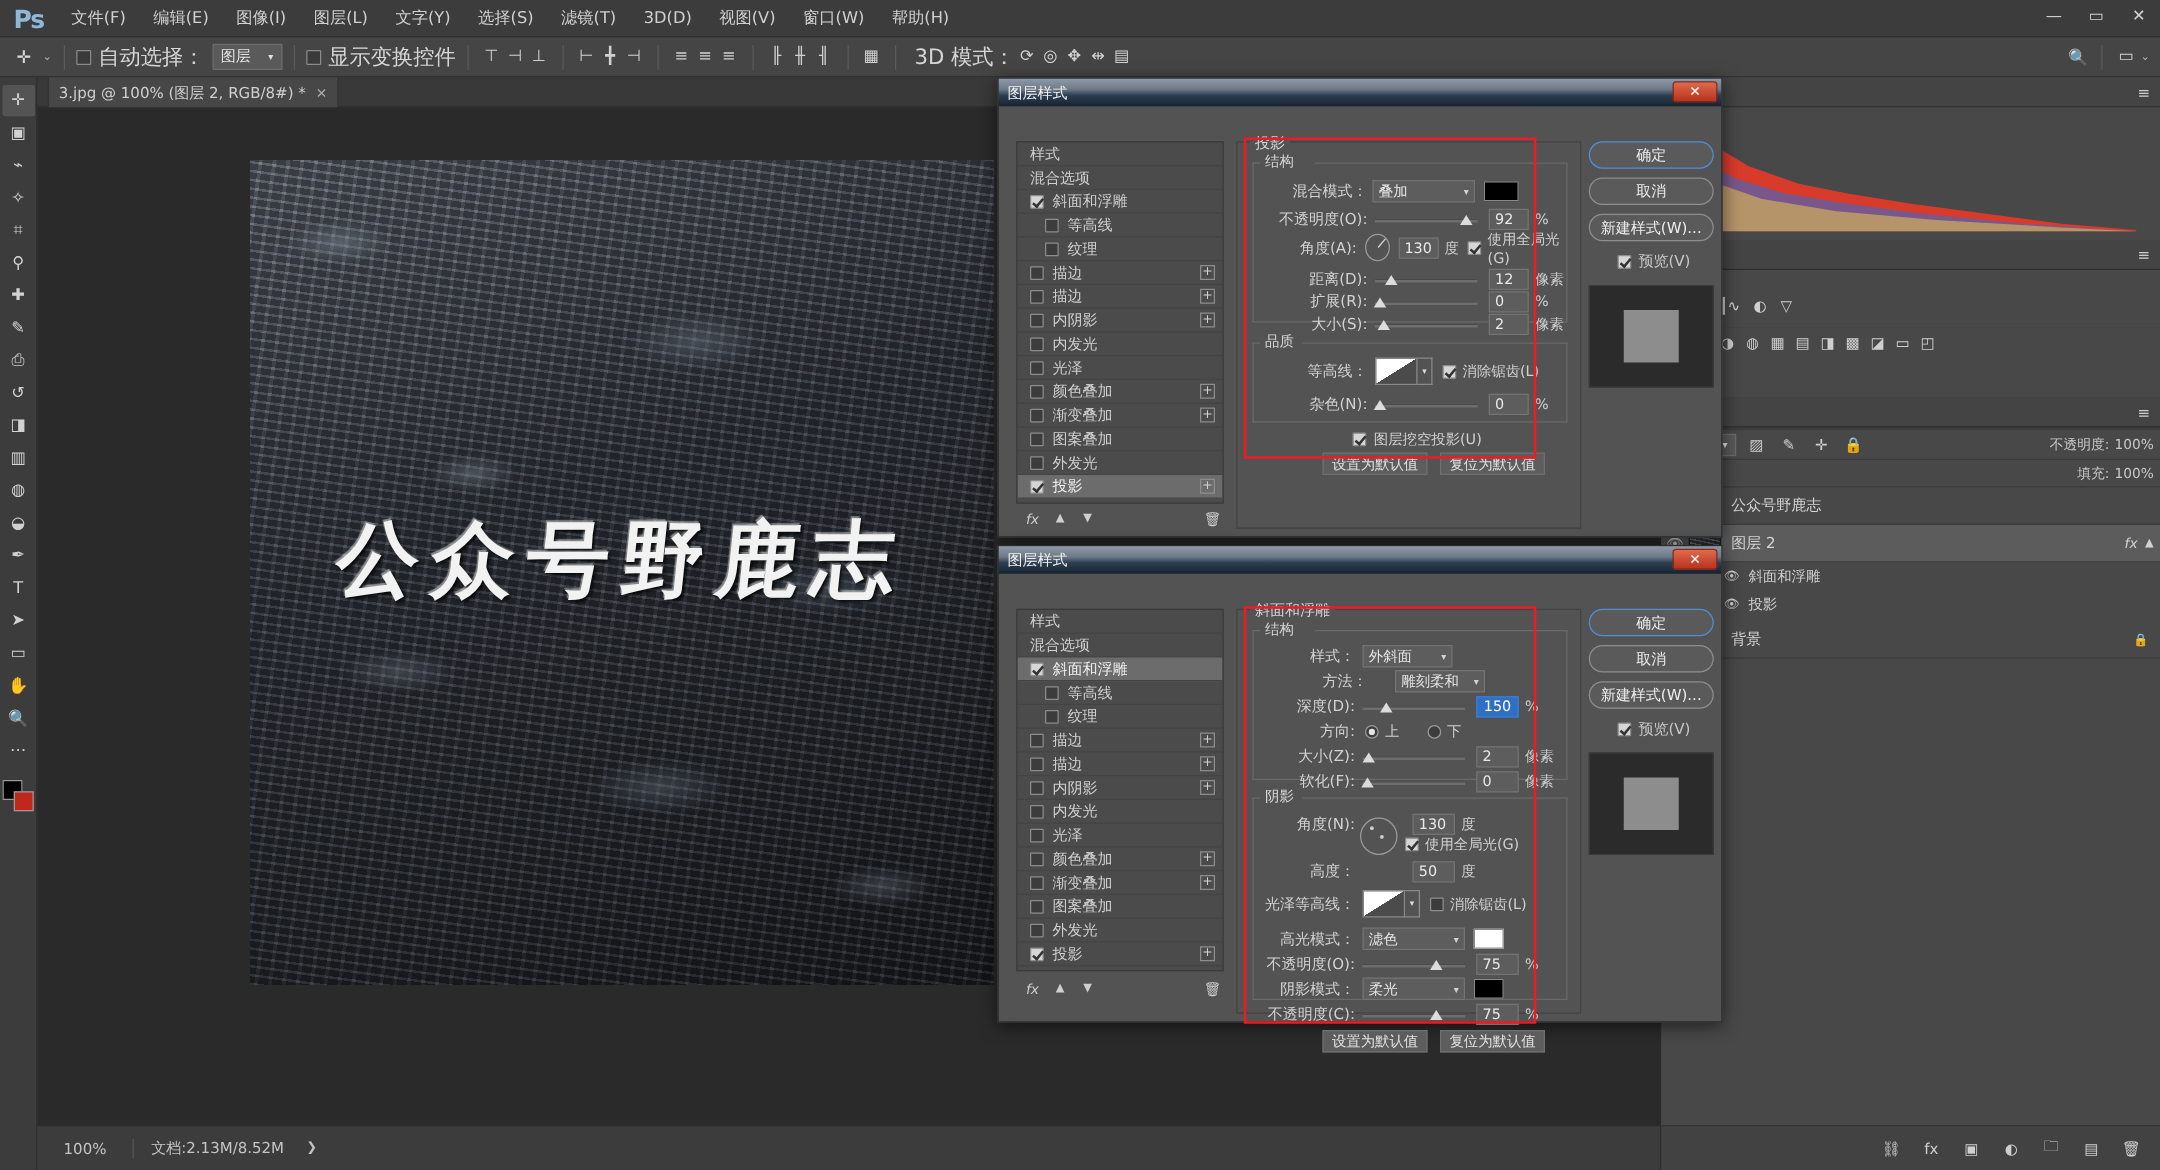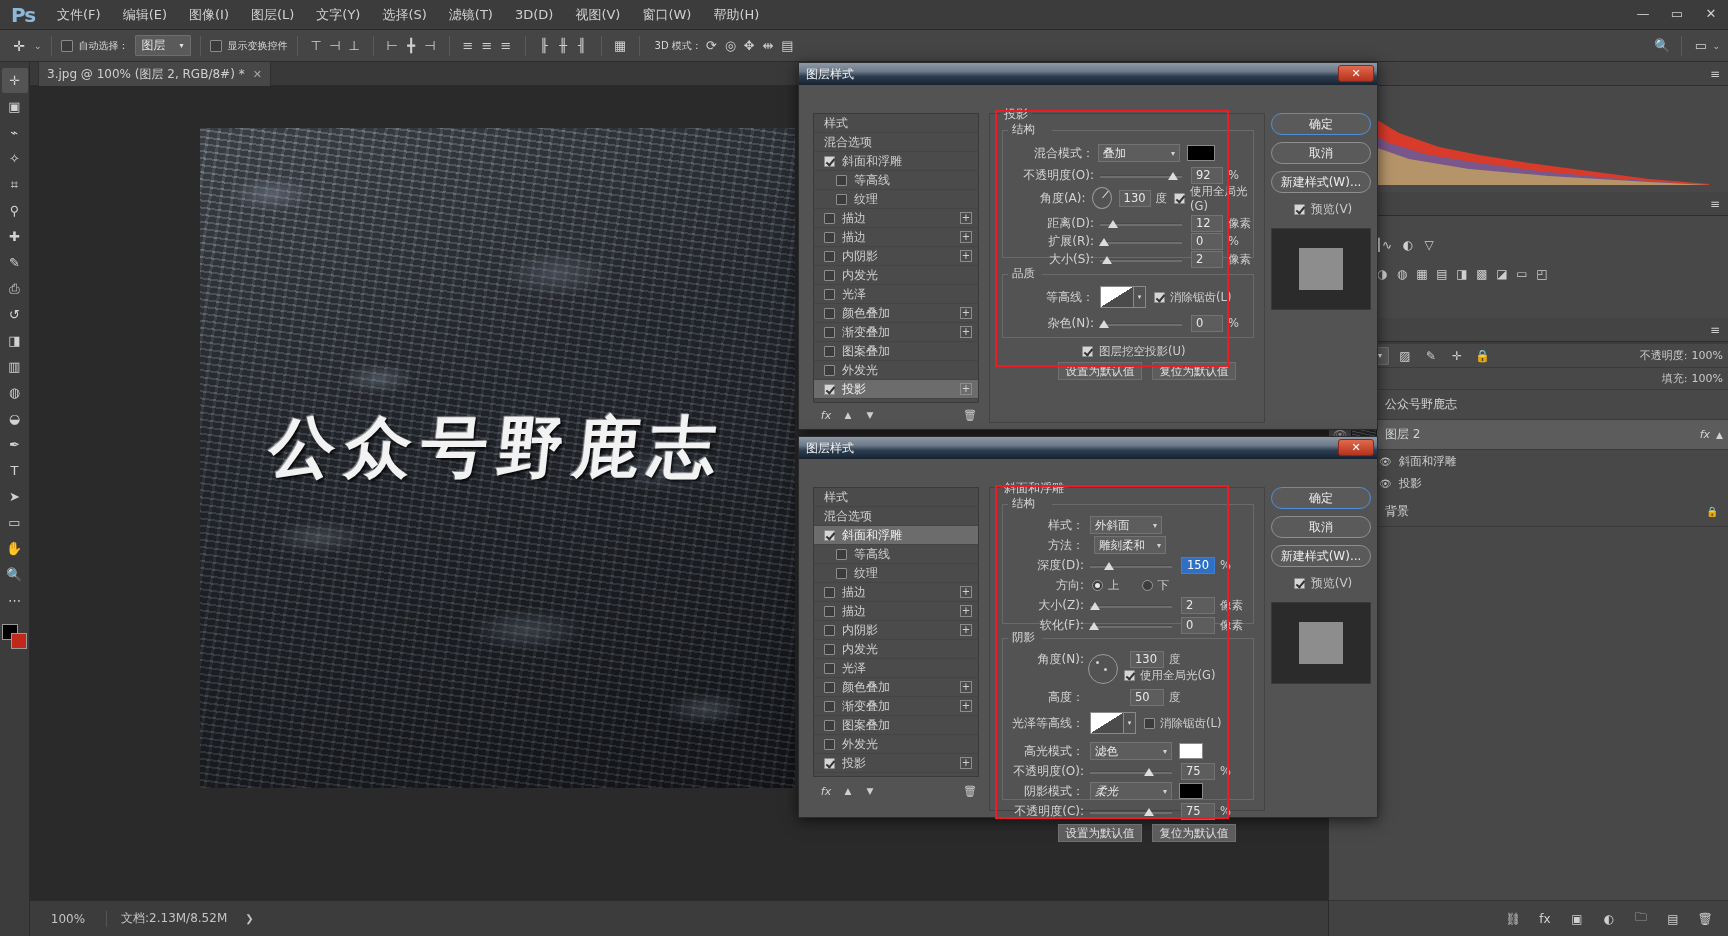--- a/index.html
+++ b/index.html
@@ -27,21 +27,21 @@
   
   #optionsbar {
     position:absolute; left:0; top:30px; width:1728px; height:32px;
     background:#454545; border-bottom:1px solid #2d2d2d;
     display:flex; align-items:center; padding-left:6px;
   }
   .opt-sep { width:1px; height:20px; background:#5a5a5a; margin:0 9px; }
   .tool-badge { width:26px; height:24px; display:flex; align-items:center; justify-content:center; color:#d8d8d8; font-size:14px;}
   .tool-caret { font-size:9px; color:#bdbdbd; margin-left:2px; }
   .ckbox { width:12px; height:12px; border:1px solid #8a8a8a; background:#3a3a3a; display:inline-block; vertical-align:middle; border-radius:1px;}
-  .opt-label { font-size:10px; color:#d6d6d6; margin-left:6px; }
+  .opt-label { font-size:17px; color:#d6d6d6; margin-left:6px; }
   .opt-select {
     height:21px; min-width:56px; background:#5a5a5a; border:1px solid #6d6d6d;
     color:#e2e2e2; font-size:12px; display:flex; align-items:center;
     padding:0 6px; margin-left:6px; border-radius:1px;
   }
   .opt-select .cr { margin-left:auto; font-size:8px; padding-left:8px; }
   .align-ico { width:19px; height:22px; display:flex; align-items:center; justify-content:center; color:#d0d0d0; font-size:13px; }
   #optionsbar .right { margin-left:auto; display:flex; align-items:center; padding-right:8px; }
 
   
@@ -733,23 +733,23 @@
       <div class="groupline" style="left:62px;top:16px;width:202px;"></div>
 
       <div class="frow" style="left:18px;top:28px;width:250px;">
         <span class="flabel" style="width:76px;">样式：</span>
         <div class="fselect" style="width:72px;margin-left:6px;">
           <span>外斜面</span>
           <span class="cr">▾</span>
         </div>
       </div>
 
-      <div class="frow" style="left:18px;top:48px;width:250px;">
+      <div class="frow" style="left:28px;top:48px;width:250px;">
         <span class="flabel" style="width:76px;">方法：</span>
-        <div class="fselect" style="width:72px;margin-left:10px;">
+        <div class="fselect" style="width:72px;margin-left:22px;">
           <span>雕刻柔和</span>
           <span class="cr">▾</span>
         </div>
       </div>
 
       <div class="frow" style="left:18px;top:68px;width:250px;">
         <span class="flabel" style="width:76px;">深度(D):</span>
         <div style="position:relative;width:82px;height:14px;margin-left:6px;">
           <div class="slider" style="left:0;top:7px;width:82px;"></div>
           <div class="knob" style="left:14px;top:4px;"></div>
@@ -835,21 +835,21 @@
         <div style="position:relative;width:82px;height:14px;margin-left:6px;">
           <div class="slider" style="left:0;top:7px;width:82px;"></div>
           <div class="knob" style="left:54px;top:4px;"></div>
         </div>
         <div class="fnum" style="width:34px;margin-left:9px;">75</div>
         <span class="funit" style="margin-left:5px;">%</span>
       </div>
 
       <div class="frow" style="left:18px;top:294px;width:250px;">
         <span class="flabel" style="width:76px;">阴影模式：</span>
-        <div class="fselect" style="width:82px;margin-left:6px;font-style:italic;">
+        <div class="fselect" style="width:82px;margin-left:6px;">
           <span>柔光</span>
           <span class="cr">▾</span>
         </div>
         <div class="swatch" style="width:24px;height:16px;background:#000;margin-left:7px;"></div>
       </div>
 
       <div class="frow" style="left:18px;top:314px;width:250px;">
         <span class="flabel" style="width:76px;">不透明度(C):</span>
         <div style="position:relative;width:82px;height:14px;margin-left:6px;">
           <div class="slider" style="left:0;top:7px;width:82px;"></div>

